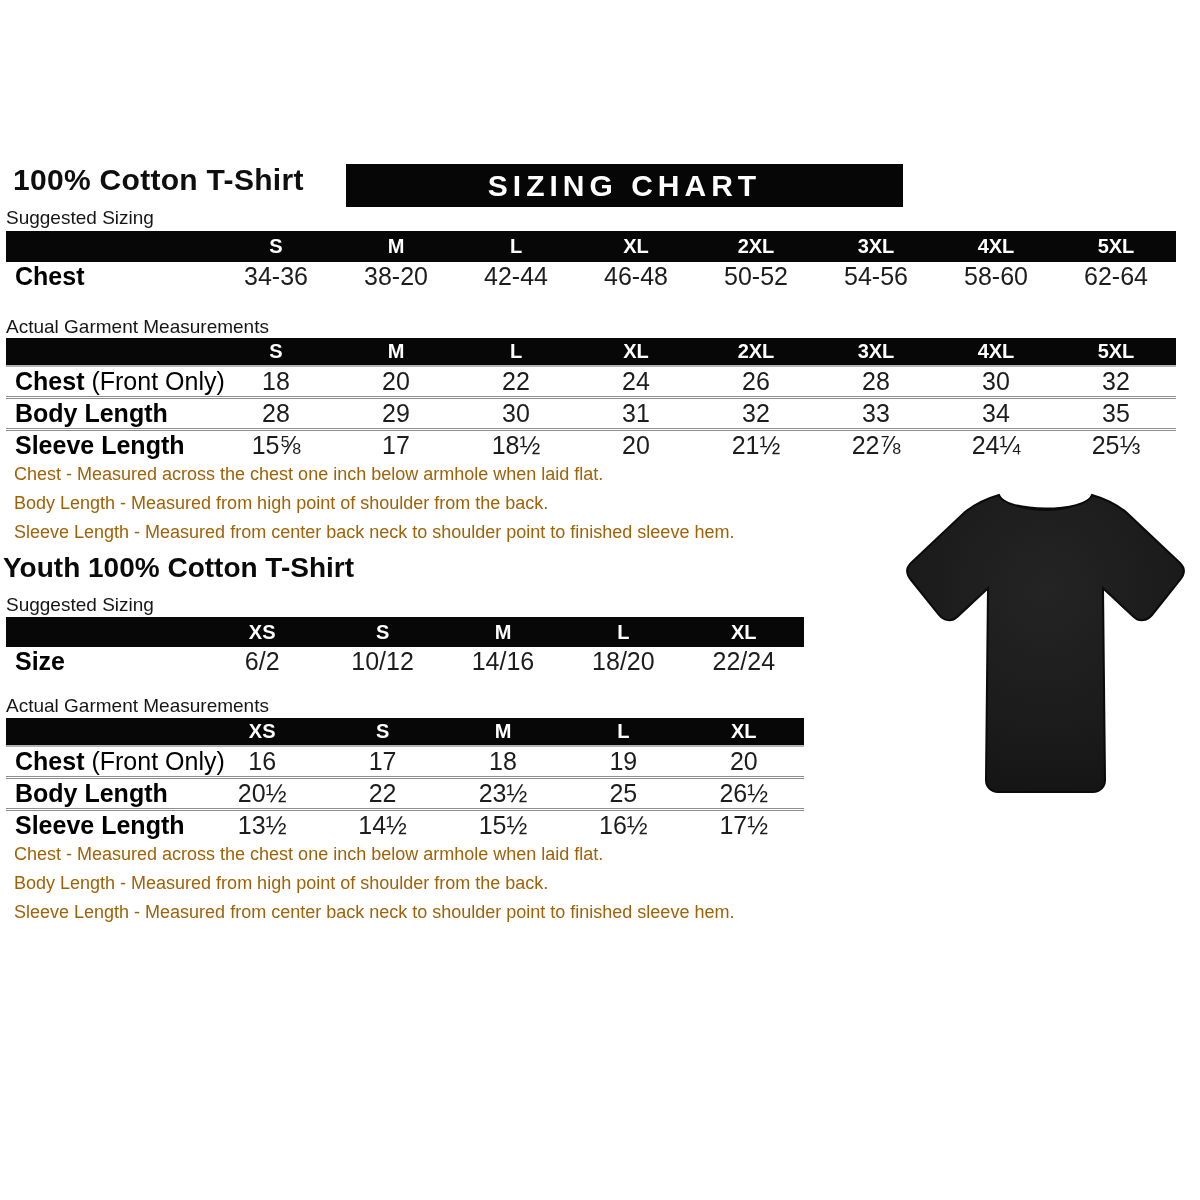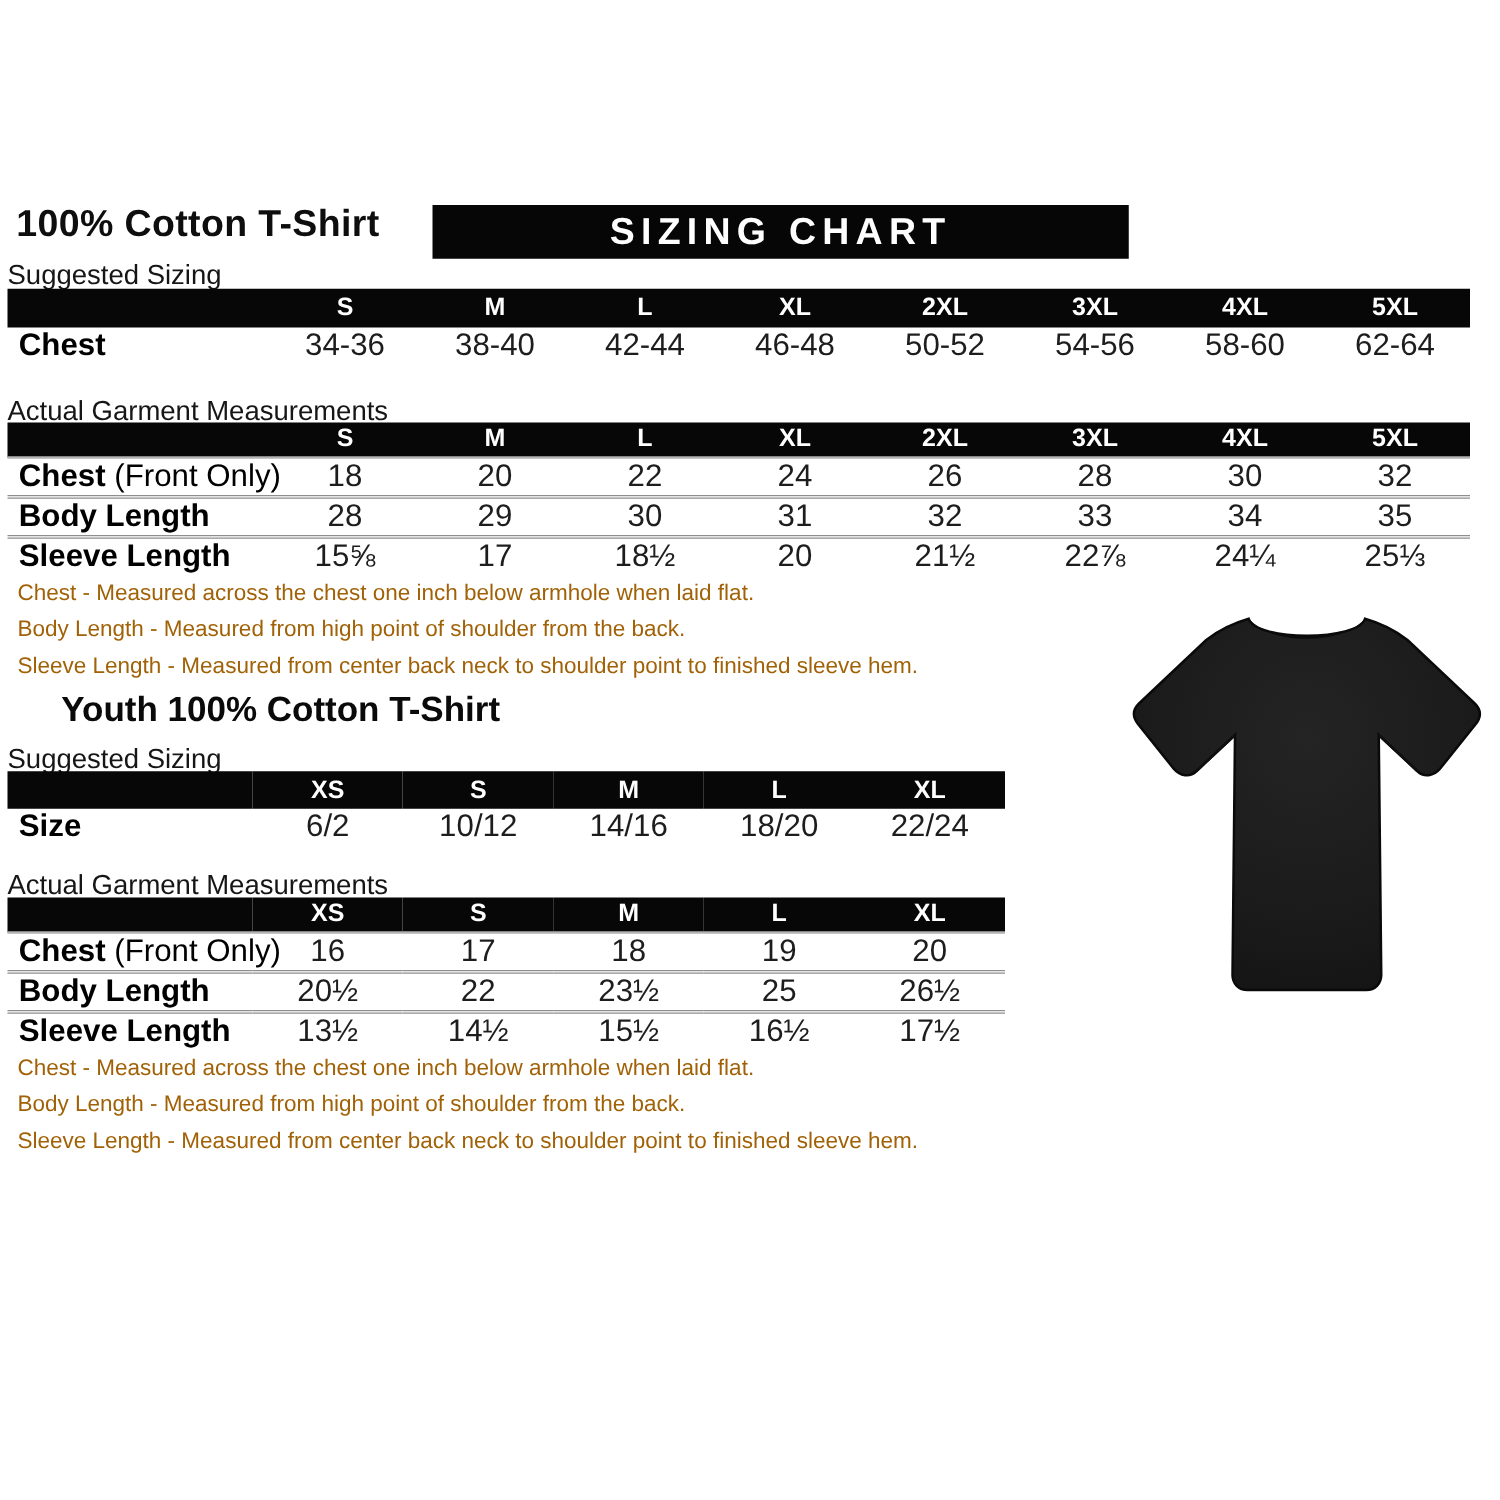--- a/index.html
+++ b/index.html
@@ -4,28 +4,28 @@
 <style>
   * { margin:0; padding:0; box-sizing:border-box; }
   html,body { background:#fff; }
   .page {
     position:relative; width:1200px; height:932px; background:#ffffff;
     font-family:"Liberation Sans", sans-serif; overflow:hidden; color:#1c1c1c;
   }
   .abs { position:absolute; }
 
   .main-title { font-size:30px; font-weight:600; letter-spacing:.3px; color:#0e0e0e; white-space:nowrap; }
-  .youth-title { font-size:28px; font-weight:700; color:#0a0a0a; white-space:nowrap;margin-left:46px; }
+  .youth-title { font-size:28px; font-weight:700; color:#0a0a0a; white-space:nowrap; }
 
   .banner {
     background:#060606; color:#fff; display:flex; align-items:center; justify-content:center;
     font-size:30px; font-weight:800; letter-spacing:5px; white-space:nowrap;
   }
 
-  .section-label { font-size:22px; color:#161616; white-space:nowrap; }
+  .section-label { font-size:19px; color:#161616; white-space:nowrap; }
 
   table { border-collapse:collapse; table-layout:fixed; }
   thead th {
     background:#070707; color:#ffffff; font-weight:700; font-size:20px;
     text-align:center; vertical-align:middle; padding:0;
   }
   tbody td { font-size:25px; color:#1d1d1d; text-align:center; vertical-align:middle; padding:0; white-space:nowrap; }
   td.lbl { text-align:left; padding-left:9px; color:#000; }
   td.lbl .b { font-weight:700; }
 
@@ -78,21 +78,21 @@
         <th>2XL</th>
         <th>3XL</th>
         <th>4XL</th>
         <th>5XL</th>
       </tr>
     </thead>
     <tbody>
       <tr>
         <td class="lbl"><span class="b">Chest</span><span></span></td>
         <td>34-36</td>
-        <td>38-40</td>
+        <td>38-20</td>
         <td>42-44</td>
         <td>46-48</td>
         <td>50-52</td>
         <td>54-56</td>
         <td>58-60</td>
         <td>62-64</td>
       </tr>
     </tbody>
   </table>
 

